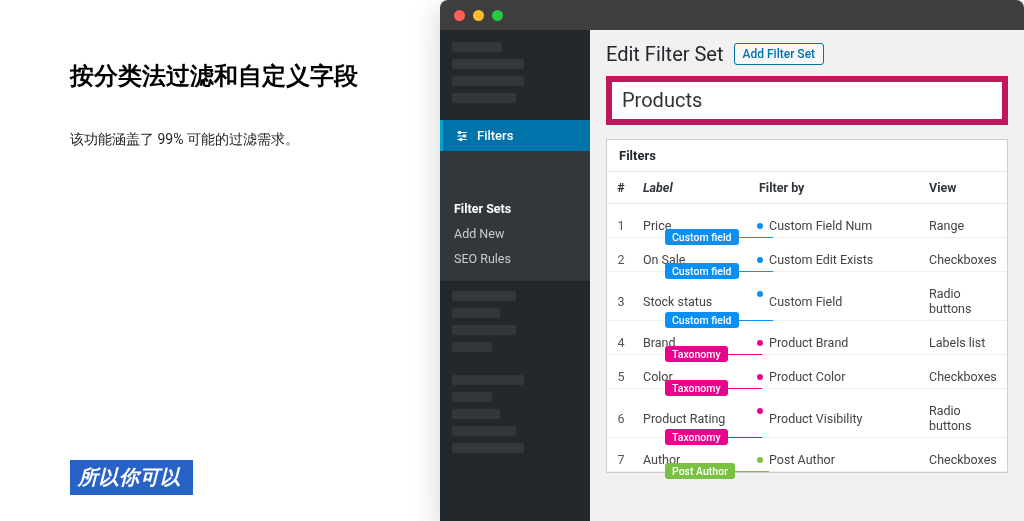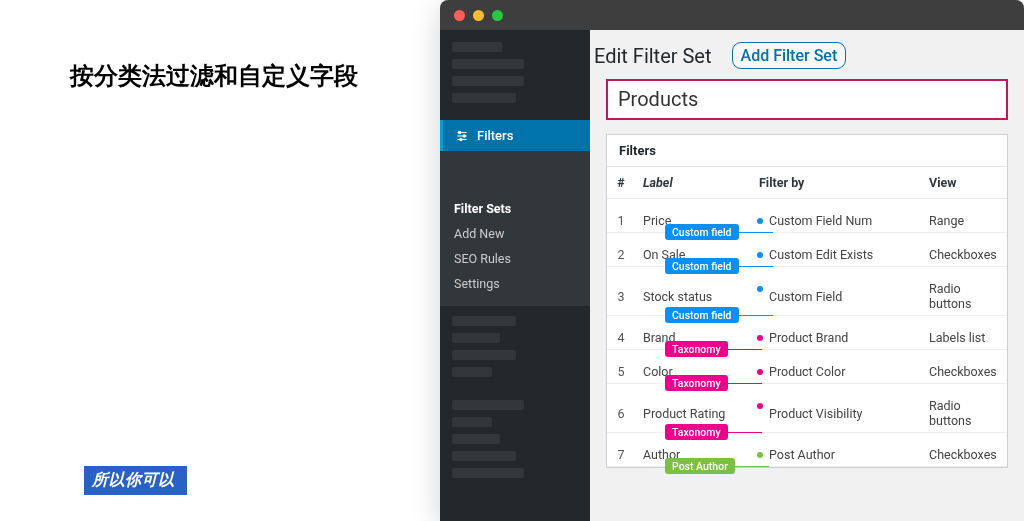--- a/index.html
+++ b/index.html
@@ -31,26 +31,25 @@
       font-size: 14px;
       color: #222;
       line-height: 1.6;
     }
     .tagline {
       position: absolute;
       bottom: 26px;
       left: 70px;
       background: #2862c7;
       color: #fff;
-      font-size: 16px;
+      font-size: 20px;
       font-weight: 700;
       font-style: italic;
       padding: 4px 12px 4px 8px;
       letter-spacing: 0.5px;
-      margin-left: 14px;
     }
 
     .browser-window {
       width: 584px;
       height: 521px;
       background: #fff;
       border-radius: 8px 8px 0 0;
       box-shadow: 0 8px 30px rgba(0,0,0,0.18);
       overflow: hidden;
       display: flex;
@@ -116,41 +115,41 @@
 
     .content-area {
       flex: 1;
       background: #f1f1f1;
       padding: 12px 0 0 0;
       overflow: hidden;
     }
     .content-head {
       display: flex;
       align-items: center;
-      gap: 20px;
-      padding: 0 16px 10px 4px;
+      gap: 10px;
+      padding: 0 16px 10px 16px;
     }
     .content-head h1 {
       font-size: 20px;
       font-weight: 400;
       color: #23282d;
     }
     .add-btn {
       border: 1px solid #0073aa;
       color: #0073aa;
       background: #f7f7f7;
-      font-size: 16px;
+      font-size: 12px;
       padding: 3px 8px;
-      border-radius: 9px;
+      border-radius: 3px;
       cursor: pointer;
       font-weight: 500;
     }
     .set-name-box {
       margin: 0 16px 14px 16px;
-      border: 2px solid #be185d;
+      border: 6px solid #be185d;
       background: #fff;
       padding: 4px 10px;
       font-size: 20px;
       color: #333;
       line-height: 1.45;
     }
 
     .filters-panel {
       margin: 0 16px 0 16px;
       border: 1px solid #ccd0d4;
@@ -228,20 +227,21 @@
     
     .tbl td.label-cell { position: relative; }
     .tbl .annot { left: 30px; bottom: -8px; z-index: 2; }
   </style>
 </head>
 <body>
 
 <div class="page-layout">
   <div class="left-pane">
     <h2 class="title">按分类法过滤和自定义字段</h2>
+    <p class="subtitle">该功能涵盖了 99% 可能的过滤需求。</p>
     <div class="tagline">所以你可以</div>
   </div>
 
   <div class="browser-window">
     <div class="titlebar">
       <span class="dot dot-red"></span>
       <span class="dot dot-yellow"></span>
       <span class="dot dot-green"></span>
     </div>
 
@@ -263,21 +263,20 @@
                 <circle cx="16" cy="12" r="2" fill="#fff"></circle>
                 <circle cx="10" cy="18" r="2" fill="#fff"></circle>
             </svg>
           </span>
           <span>Filters</span>
         </div>
         <div class="sb-submenu">
           <div class="item first">Filter Sets</div>
           <div class="item">Add New</div>
           <div class="item">SEO Rules</div>
-          <div class="item">Settings</div>
         </div>
         <div class="sb-placeholder-group" style="margin-top:10px">
           <div class="sb-ph w4"></div>
           <div class="sb-ph w5"></div>
           <div class="sb-ph w4"></div>
           <div class="sb-ph w3"></div>
         </div>
         <div class="sb-placeholder-group" style="margin-top:6px">
           <div class="sb-ph w2"></div>
           <div class="sb-ph w3"></div>

